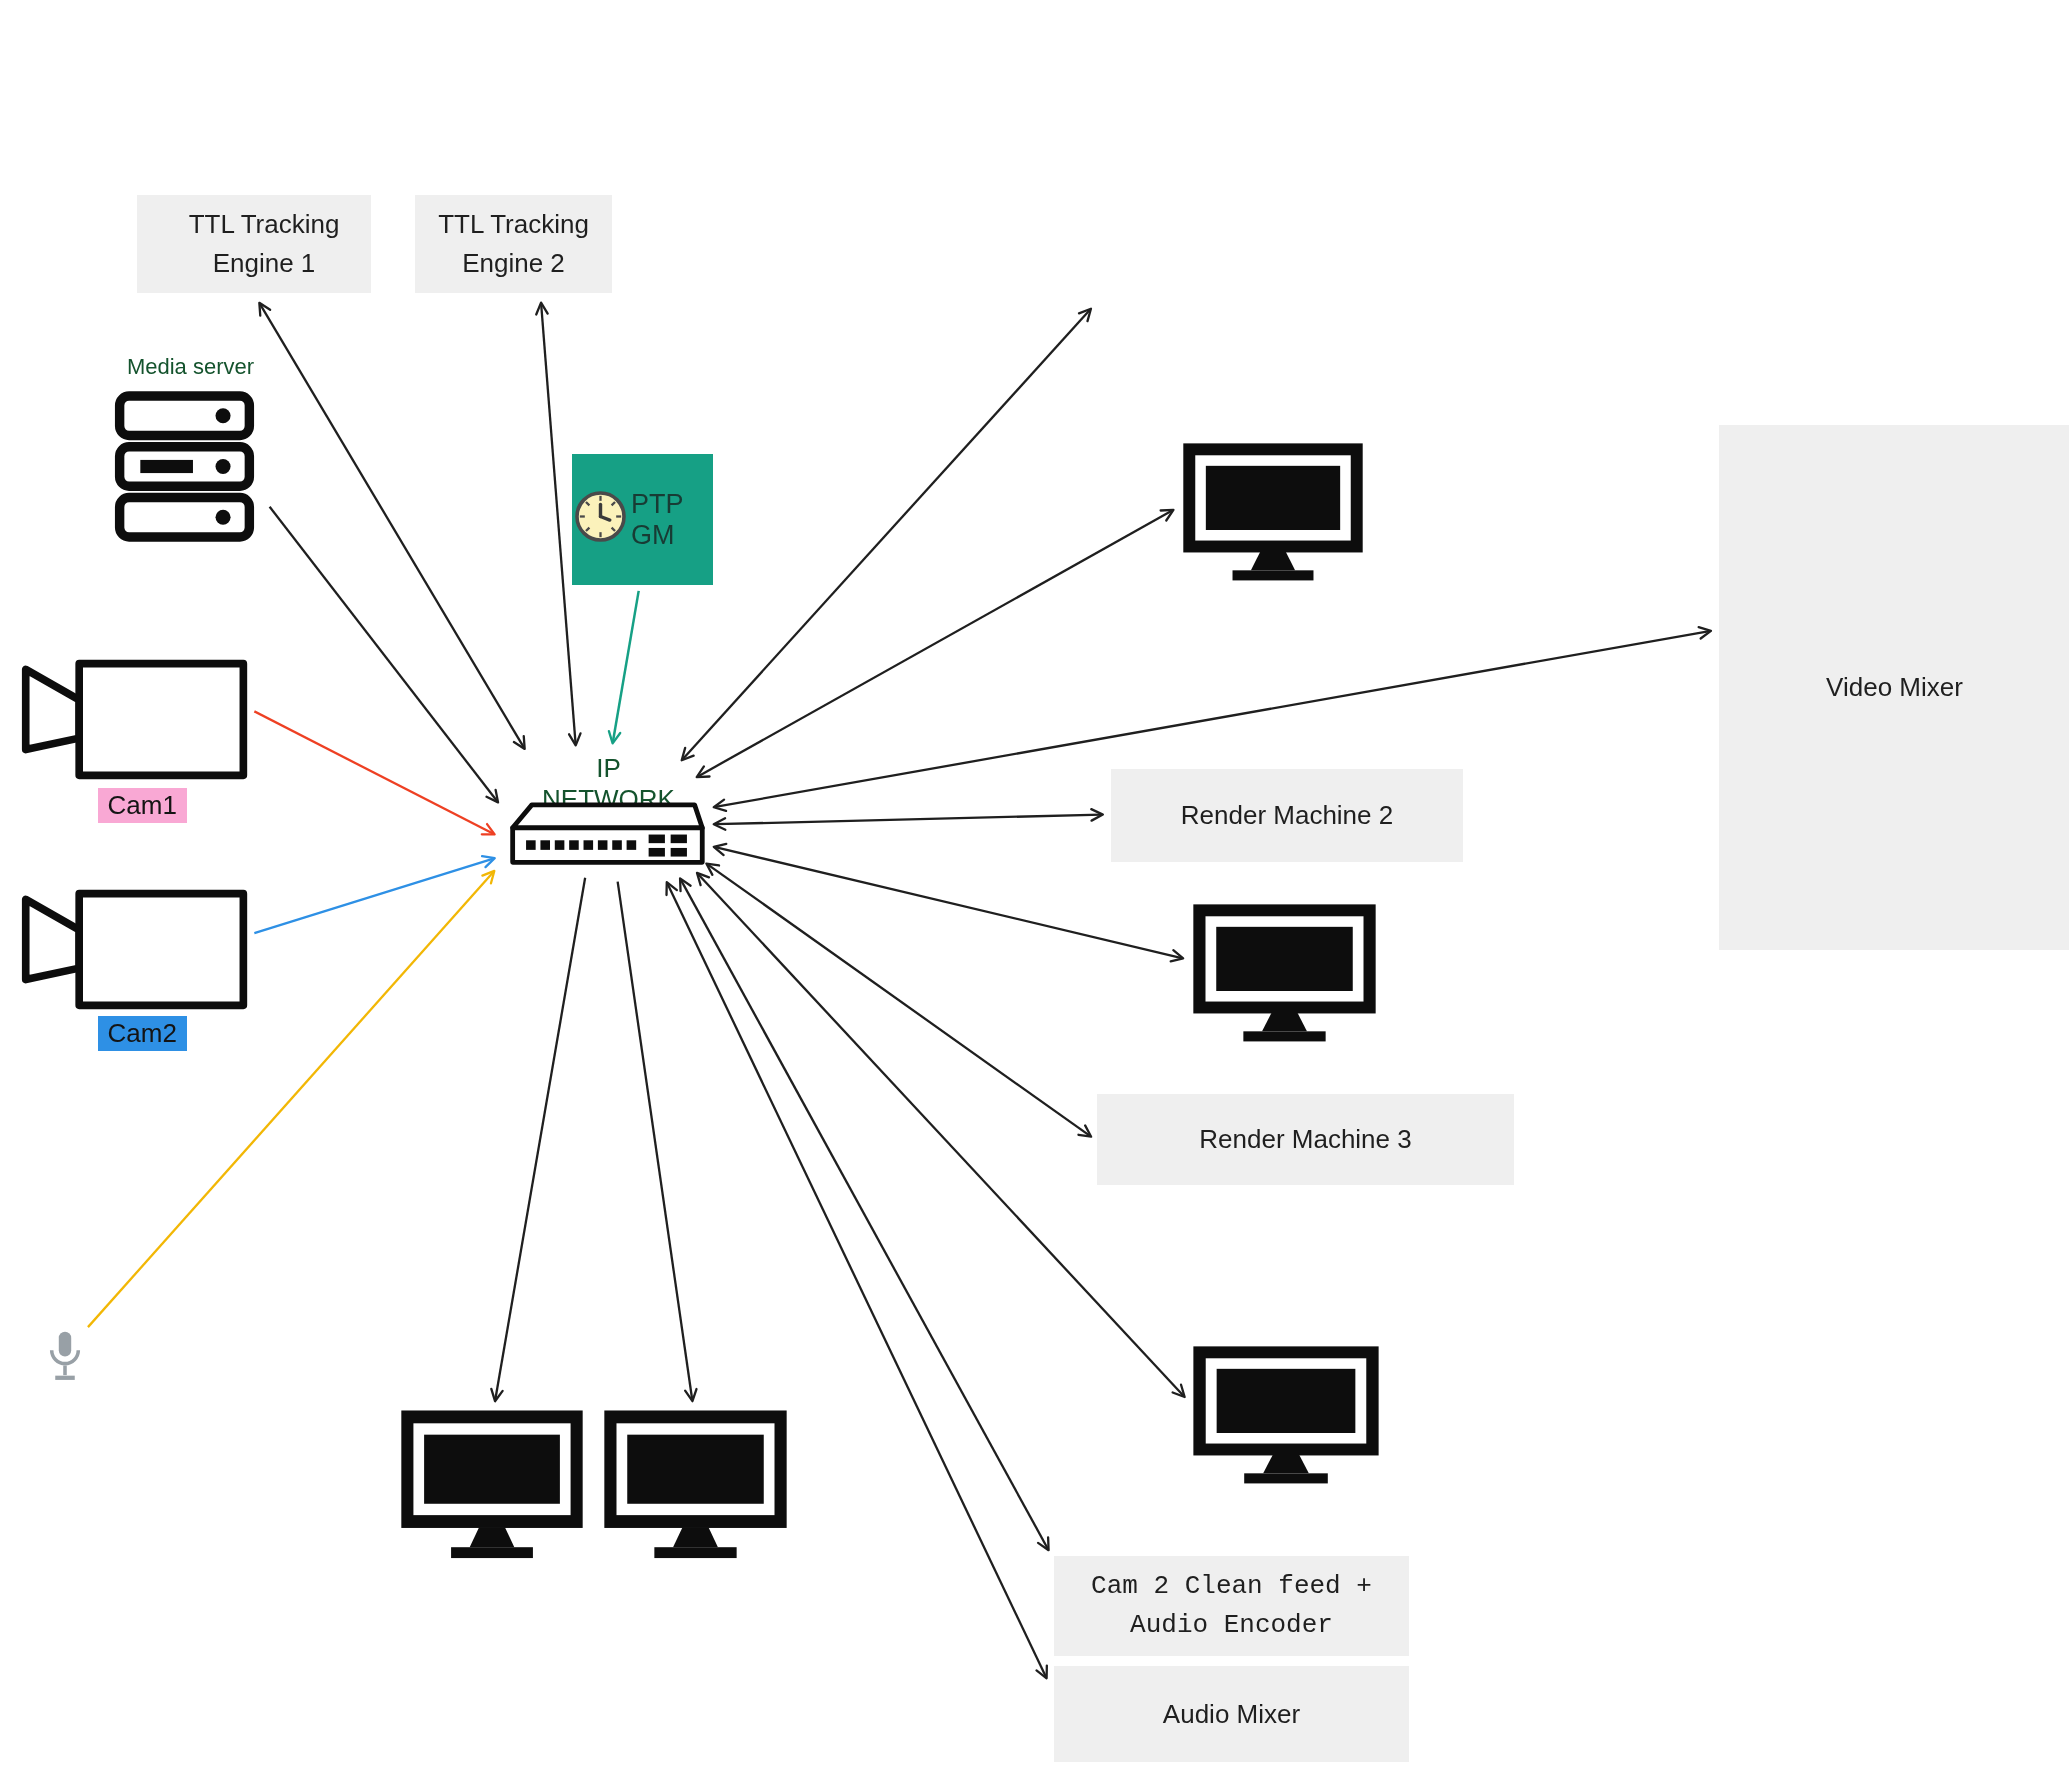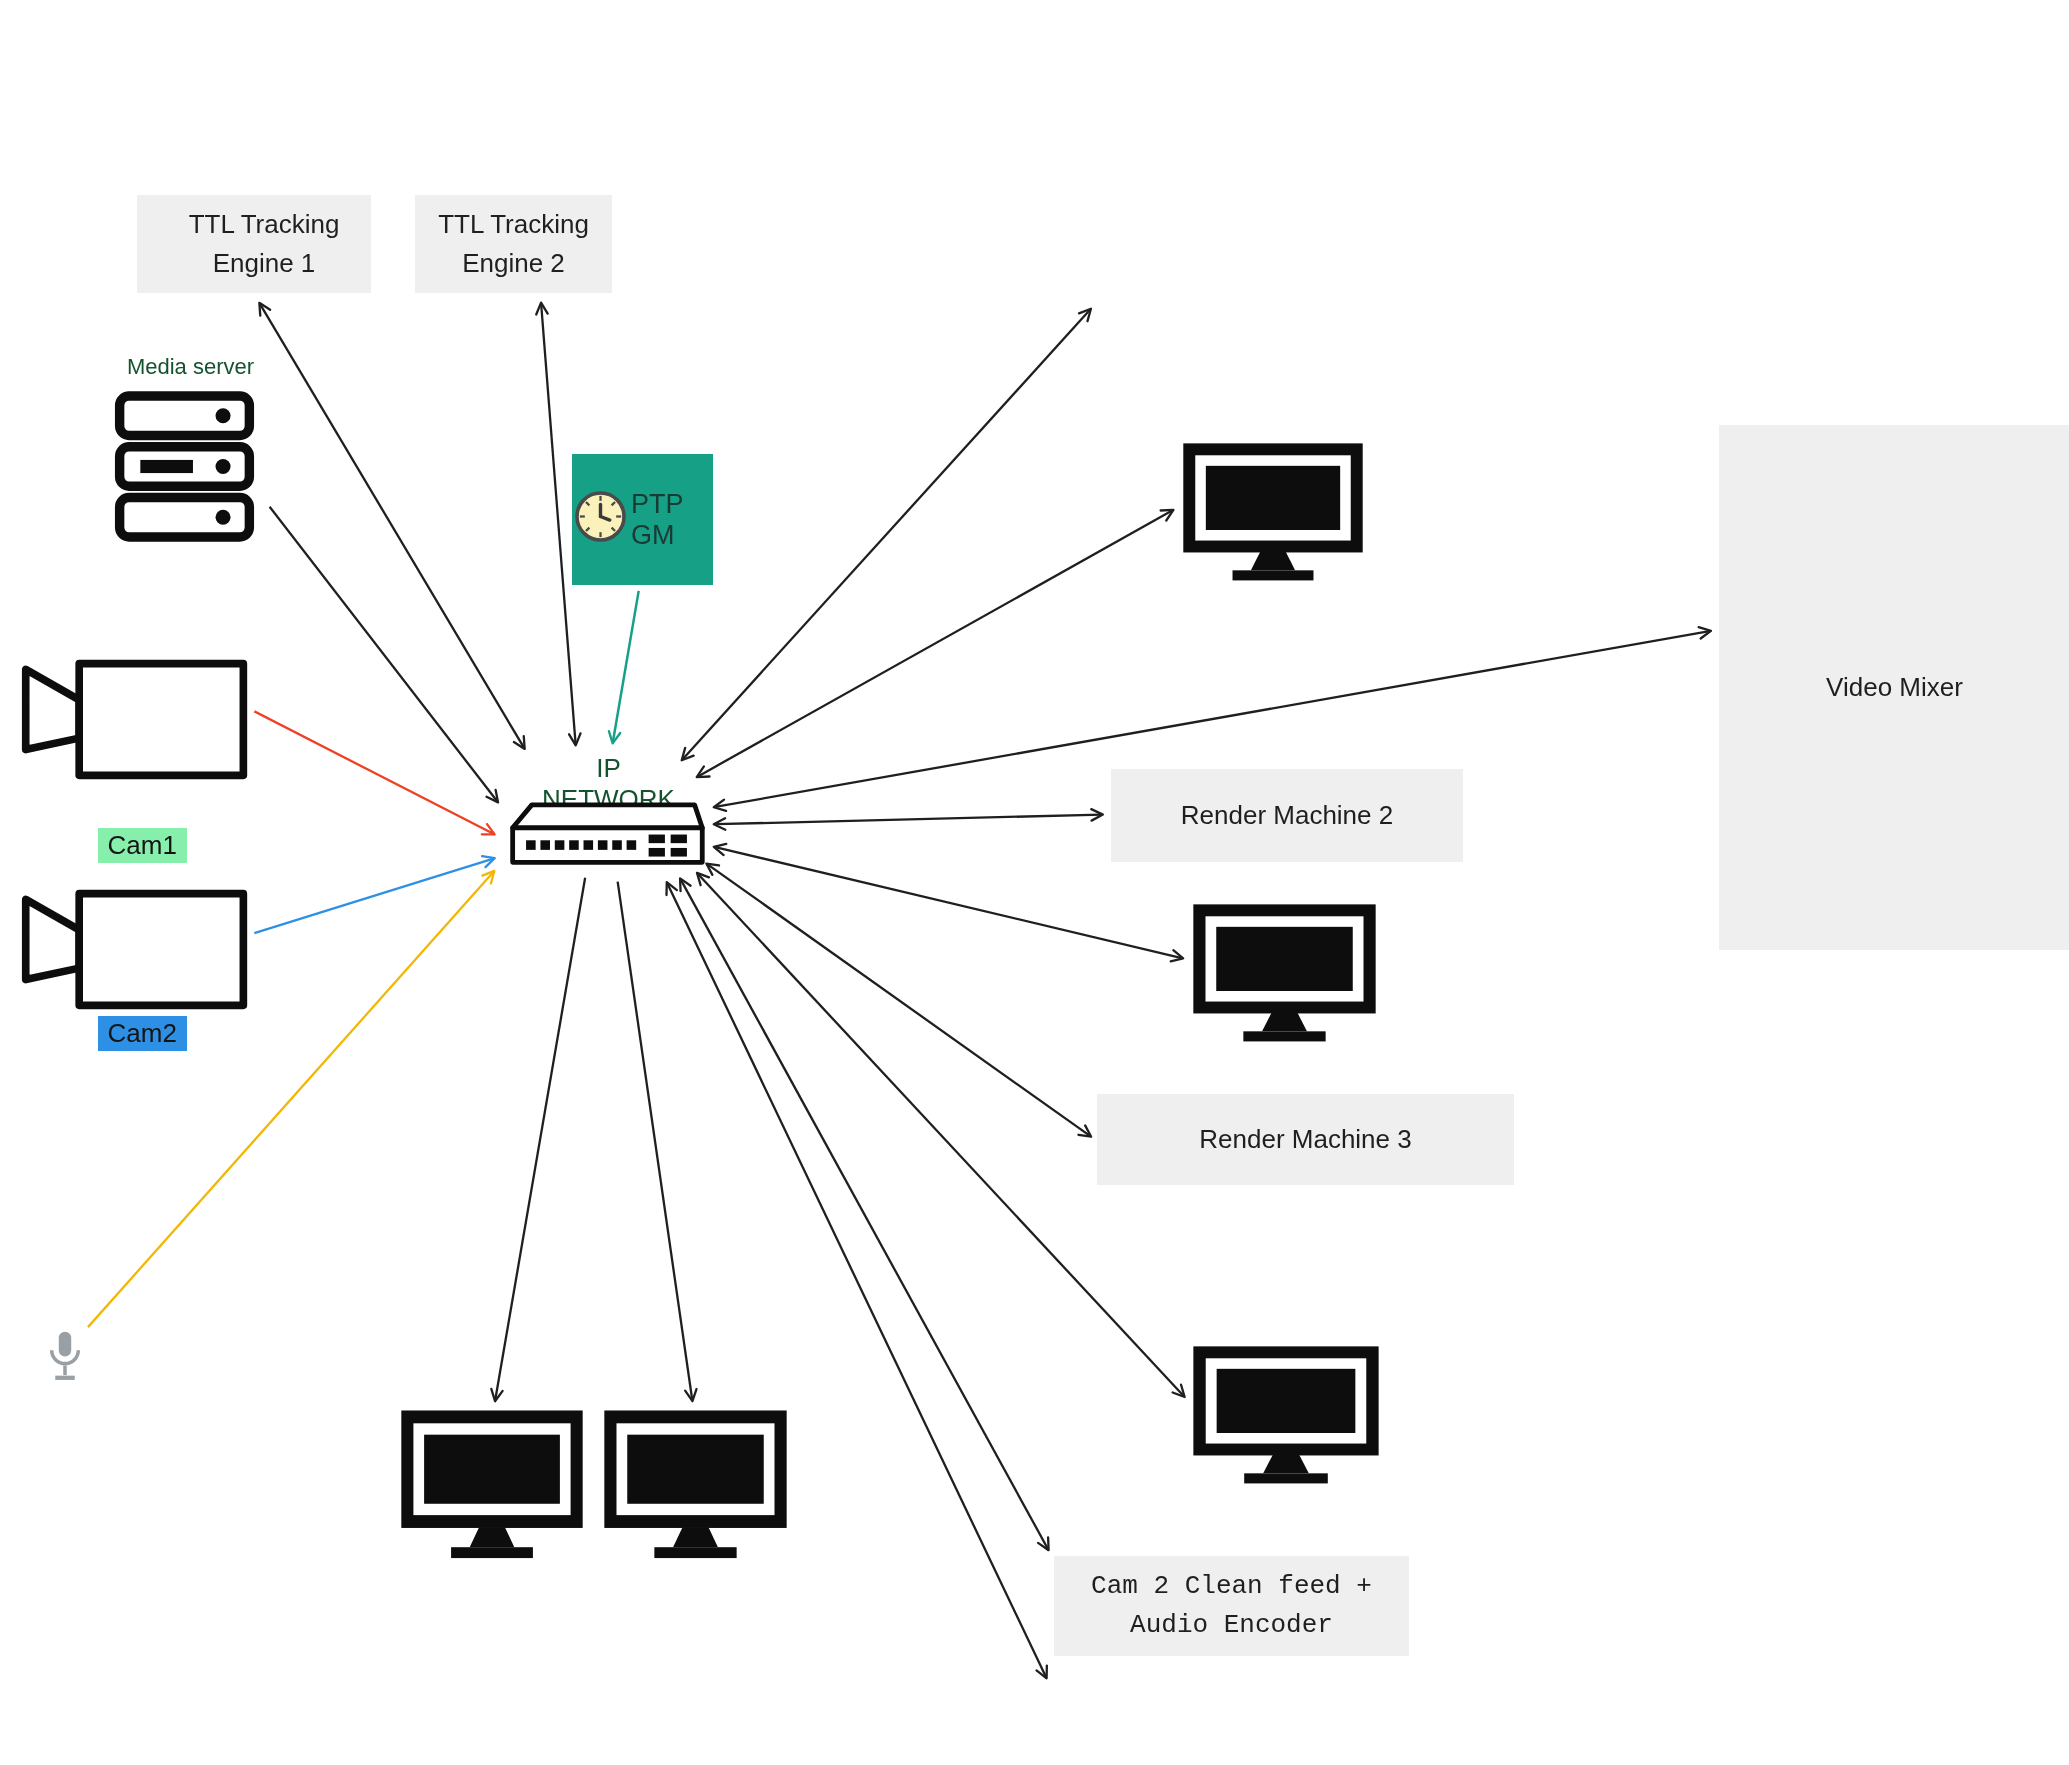--- a/index.html
+++ b/index.html
@@ -4,21 +4,21 @@
 <style>
   * { margin:0; padding:0; box-sizing:border-box; }
   html,body { background:#ffffff; font-family:"Liberation Sans", sans-serif; }
   .canvas { position:relative; width:2070px; height:1766px; background:#ffffff; overflow:hidden; }
   .arrows { position:absolute; left:0; top:0; width:2070px; height:1766px; }
   .node { position:absolute; display:flex; align-items:center; justify-content:center; text-align:center; }
   .gbox { background:#efefef; color:#1f1f1f; font-size:26px; line-height:1.5; padding:9.6px 17px; }
   .plain-label { position:absolute; color:#14532d; }
   .ptp { position:absolute; background:#16a085; display:flex; flex-direction:row; align-items:center; justify-content:center; gap:1.9px; color:#183b34; font-size:27px; }
   .cam-label { position:absolute; font-size:26px; color:#141414; padding:1.9px 9.6px; }
-  .cam1-label { background:#86efac;margin-top:40px; }
+  .cam1-label { background:#f9a8d4; }
   .cam2-label { background:#2e90e5; }
   .icon-wrap { position:absolute; }
 </style>
 </head>
 <body>
 
 <div class="canvas">
 
   <svg class="arrows" viewBox="0 0 2165 1847">
     <defs>
@@ -71,20 +71,23 @@
   </div>
   <div class="node gbox" style="left:1097px; top:1094px; width:417px; height:91px;">
     <span>Render Machine 3</span>
   </div>
   <div class="node gbox" style="left:1719px; top:425px; width:351px; height:525px;">
     <span>Video Mixer</span>
   </div>
   <div class="node gbox" style="left:1054px; top:1556px; width:355px; height:100px;font-family:Liberation Mono, monospace;">
     <span>Cam 2 Clean feed + Audio Encoder</span>
   </div>
+  <div class="node gbox" style="left:1054px; top:1666px; width:355px; height:96px;">
+    <span>Audio Mixer</span>
+  </div>
 
   <div class="plain-label" style="left:114px; top:354px; width:153px; text-align:center; font-size:22px;">Media server</div>
   <div class="icon-wrap" style="left:114px; top:390px;">
     <svg width="141" height="153" viewBox="0 0 150 162">
       <g stroke="#0d0d0d" stroke-width="10" fill="#ffffff">
         <rect x="6" y="6" width="138" height="42" rx="10"></rect>
         <rect x="6" y="60" width="138" height="42" rx="10"></rect>
         <rect x="6" y="114" width="138" height="42" rx="10"></rect>
       </g>
       <circle cx="116" cy="27" r="8" fill="#0d0d0d"></circle>

